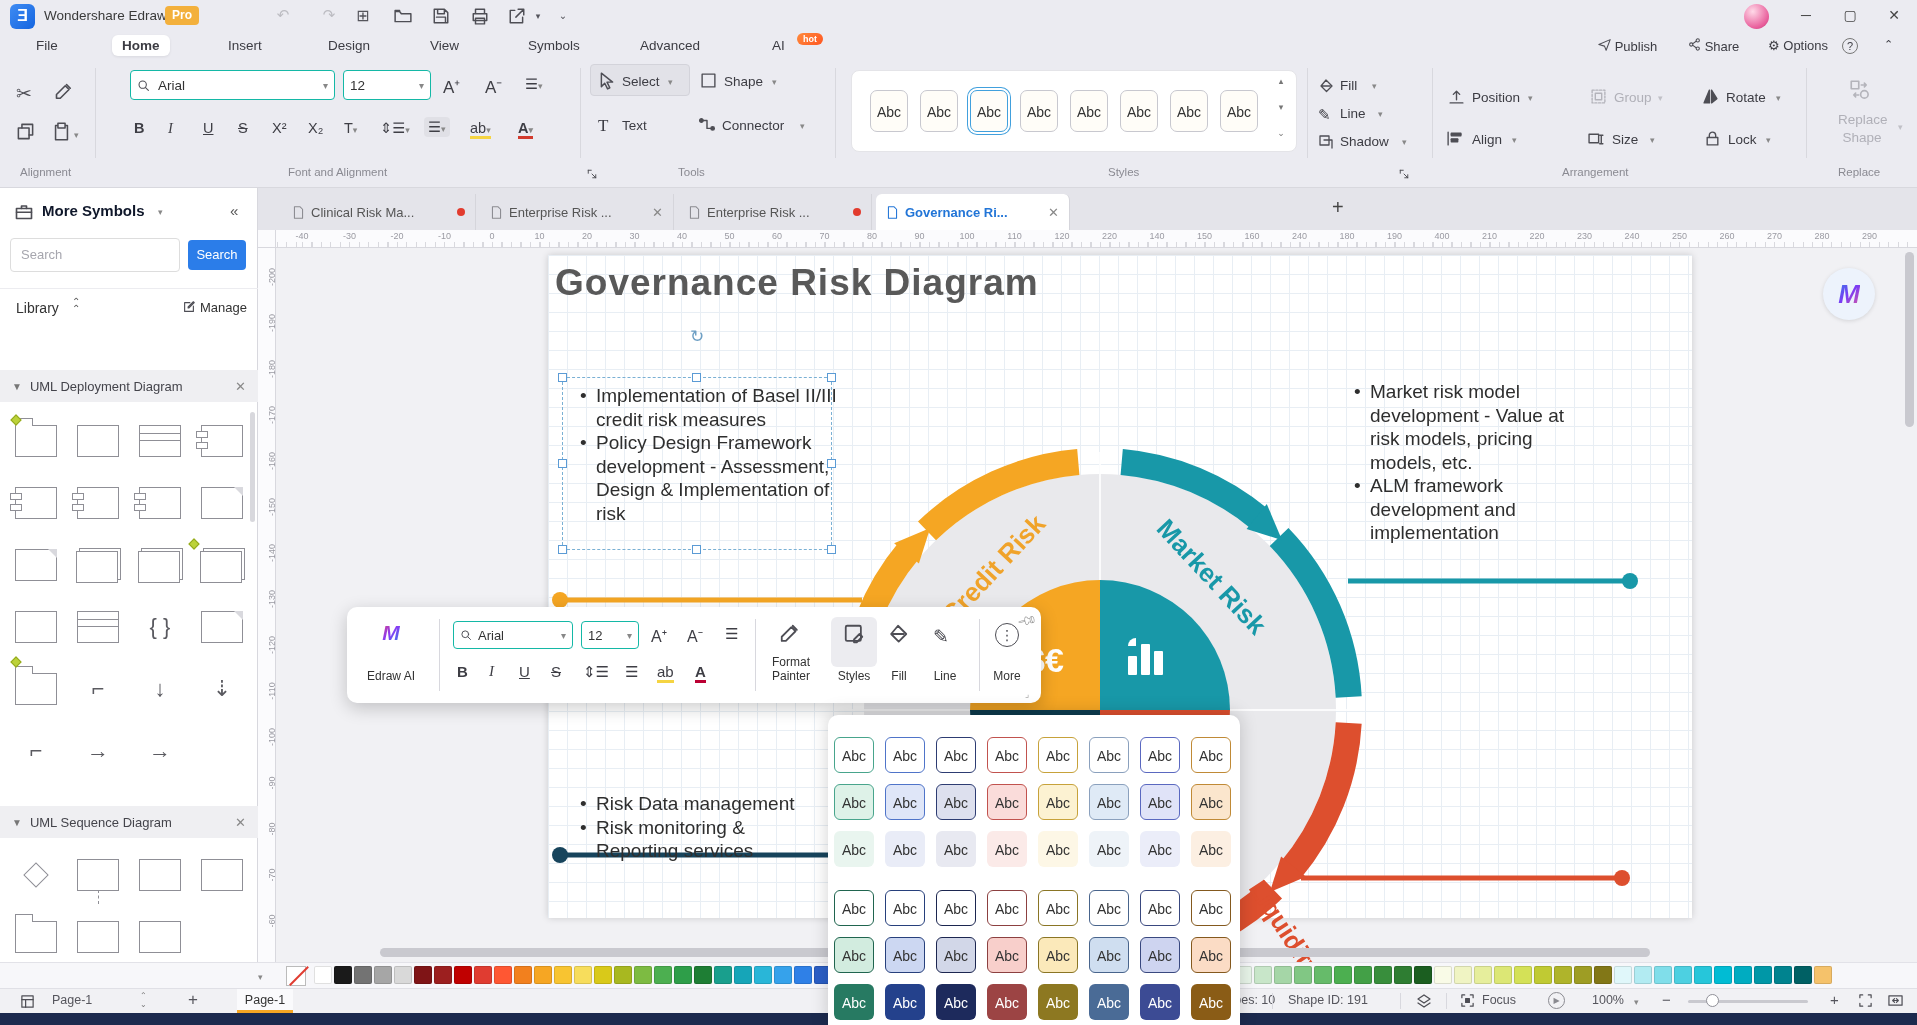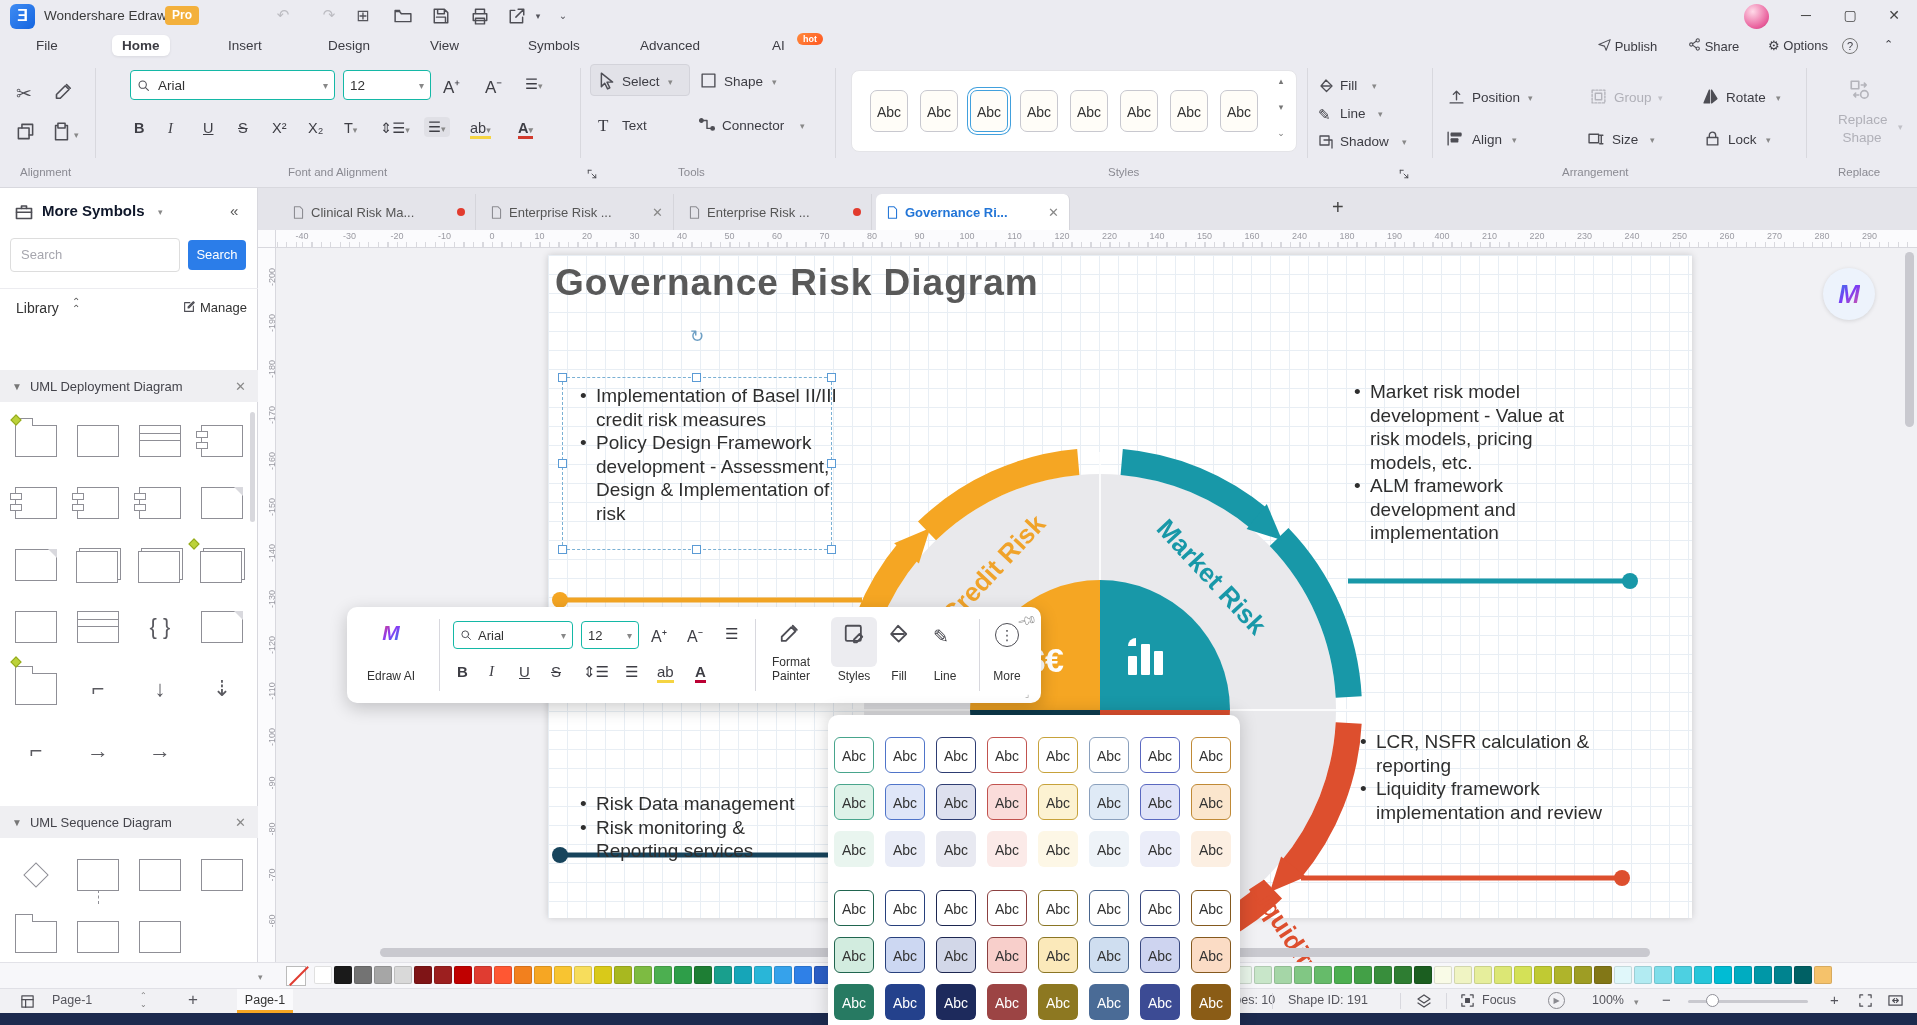--- a/index.html
+++ b/index.html
@@ -499,24 +499,20 @@
   <div id="dtitle" class="abs">Governance Risk Diagram</div>
   <div id="watermark" class="abs"><span>M</span></div>
 
   <ul class="cb abs" style="left:320px;top:136px;width:262px">
       <li>Implementation of Basel II/III credit risk measures</li>
       <li>Policy Design Framework development - Assessment, Design &amp; Implementation of risk</li>
     </ul>
   <ul class="cb abs" style="left:1094px;top:132px;width:230px">
       <li>Market risk model development - Value at risk models, pricing models, etc.</li>
       <li>ALM framework development and implementation</li>
-    </ul>
-  <ul class="cb abs" style="left:1100px;top:482px;width:252px">
-      <li>LCR, NSFR calculation &amp; reporting</li>
-      <li>Liquidity framework implementation and review</li>
     </ul>
   <ul class="cb abs" style="left:320px;top:544px;width:240px">
       <li>Risk Data management</li>
       <li>Risk monitoring &amp; Reporting services</li>
     </ul>
 
   <div id="rotateh" class="abs">↻</div>
   <div id="selbox" class="abs">
     <div class="hd" style="left:-5px;top:-5px"></div>
     <div class="hd" style="left:50%;margin-left:-5px;top:-5px"></div>

